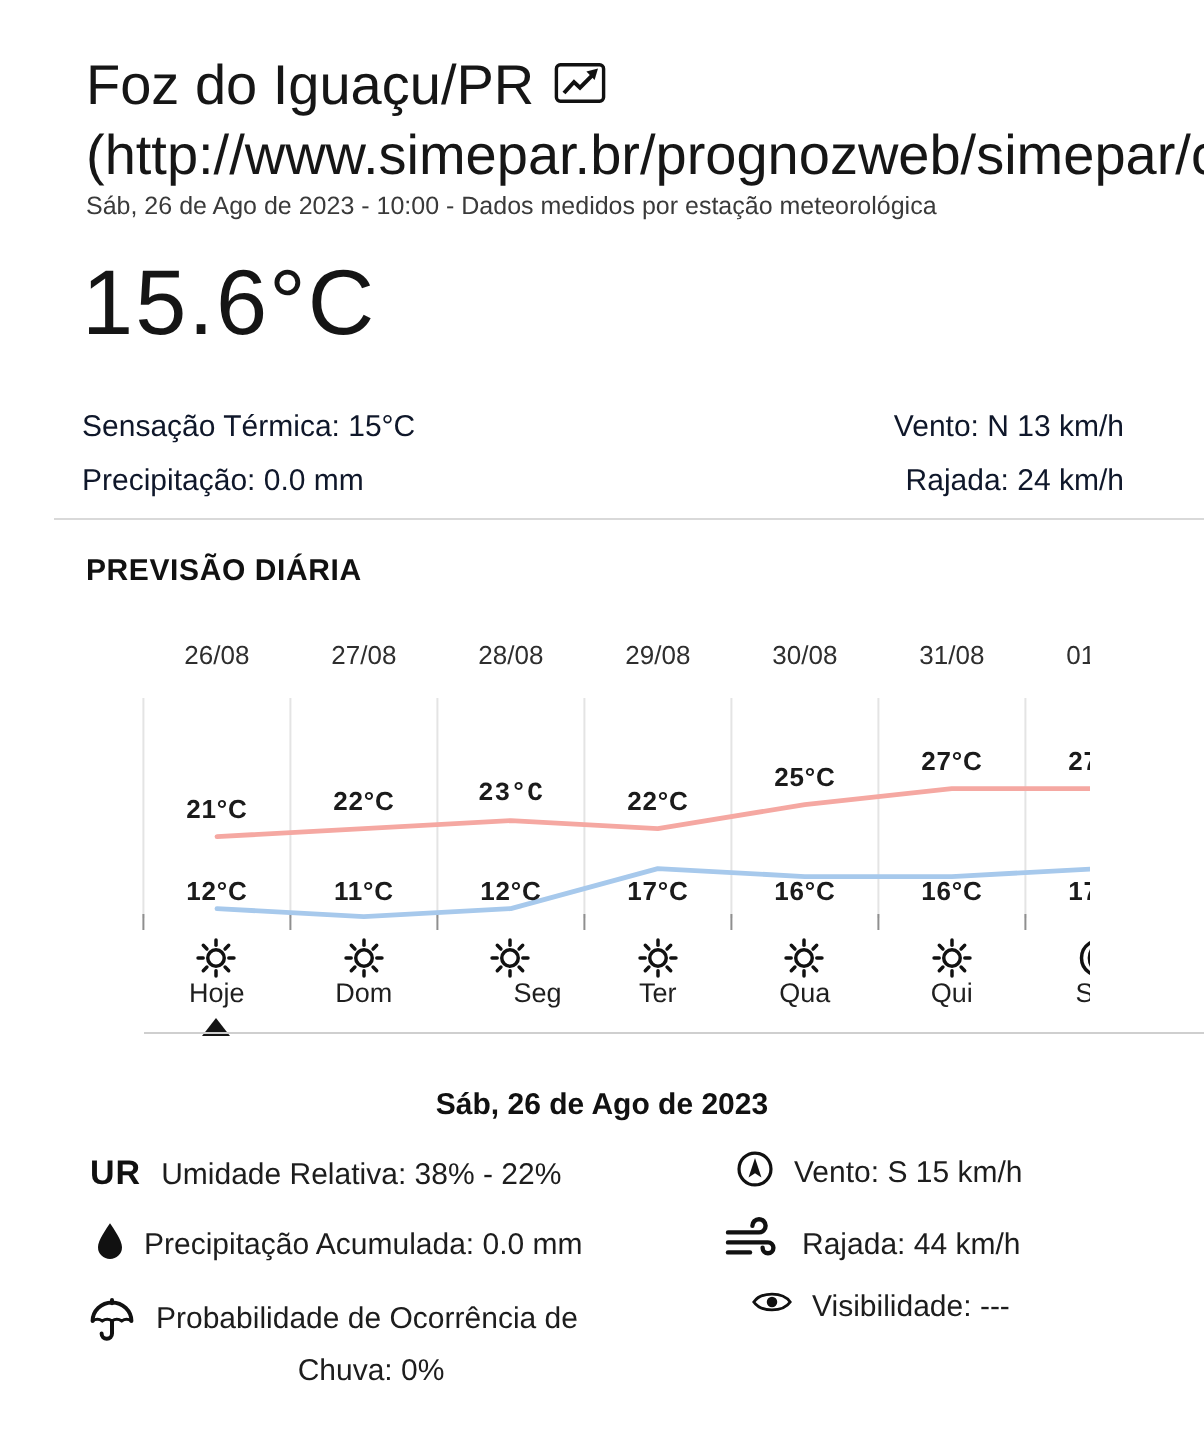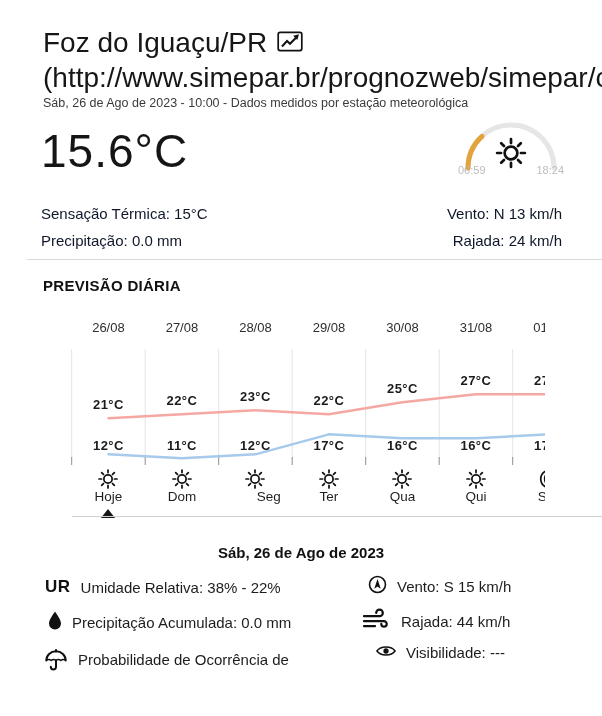--- a/index.html
+++ b/index.html
@@ -74,29 +74,20 @@
         <polyline points="5,15.5 10,10 13,12.8 19.5,6.3" fill="none" stroke="#111" stroke-width="2"></polyline>
         <polygon points="22,3.2 16.2,4.8 20.3,9" fill="#111"></polygon>
       </svg>
     </span>
   </div>
   <div class="abs url-line">(http://www.simepar.br/prognozweb/simepar/c</div>
   <div class="abs subtitle">Sáb, 26 de Ago de 2023 - 10:00 - Dados medidos por estação meteorológica</div>
 
   <div class="abs big-temp">15.6°C</div>
 
-  <div class="abs sun-widget">
-    <svg width="106" height="55" viewBox="0 0 106 55">
-      <path d="M10,50 A43,43 0 0 1 96,50" fill="none" stroke="#e6e6e6" stroke-width="5" stroke-linecap="round"></path>
-      <path d="M10,50 A43,43 0 0 1 24,18.3" fill="none" stroke="#e2a33b" stroke-width="5" stroke-linecap="round"></path>
-      <use href="#icon-sun" xlink:href="#icon-sun" x="36" y="18" width="34" height="34"></use>
-    </svg>
-    <div class="sun-time rise">06:59</div>
-    <div class="sun-time set">18:24</div>
-  </div>
 
   <div class="abs cond cond-l row1">Sensação Térmica: 15°C</div>
   <div class="abs cond cond-l row2">Precipitação: 0.0 mm</div>
   <div class="abs cond cond-r row1">Vento: N 13 km/h</div>
   <div class="abs cond cond-r row2">Rajada: 24 km/h</div>
 
   <div class="abs divider div1"></div>
 
   <div class="abs section-title">PREVISÃO DIÁRIA</div>
 
@@ -129,21 +120,21 @@
         </svg></div>
       <div class="f-day" style="left: 31.7px; top: 177px; width: 73.5px;">Hoje</div>
       <div class="f-date" style="left: 105.2px; top: 8px; width: 73.5px;">27/08</div>
       <div class="f-temp" style="left: 105.2px; top: 81.3px; width: 73.5px;">22°C</div>
       <div class="f-temp" style="left: 105.2px; top: 126px; width: 73.5px;">11°C</div>
       <div class="f-icon" style="left: 130.95px; top: 156px;"><svg viewBox="0 0 24 24" width="22" height="22">
           <use href="#icon-sun" xlink:href="#icon-sun"></use>
         </svg></div>
       <div class="f-day" style="left: 105.2px; top: 177px; width: 73.5px;">Dom</div>
       <div class="f-date" style="left: 178.7px; top: 8px; width: 73.5px;">28/08</div>
-      <div class="f-temp" style="left: 178.7px; top: 77.3px; width: 73.5px;">23°C</div>
+      <div class="f-temp" style="left: 178.7px; top: 77.3px; width: 73.5px; font-family: Liberation Mono, monospace;">23°C</div>
       <div class="f-temp" style="left: 178.7px; top: 126px; width: 73.5px;">12°C</div>
       <div class="f-icon" style="left: 204.45px; top: 156px;"><svg viewBox="0 0 24 24" width="22" height="22">
           <use href="#icon-sun" xlink:href="#icon-sun"></use>
         </svg></div>
       <div class="f-day" style="left: 192px; top: 177px; width: 73.5px;">Seg</div>
       <div class="f-date" style="left: 252.2px; top: 8px; width: 73.5px;">29/08</div>
       <div class="f-temp" style="left: 252.2px; top: 81.3px; width: 73.5px;">22°C</div>
       <div class="f-temp" style="left: 252.2px; top: 126px; width: 73.5px;">17°C</div>
       <div class="f-icon" style="left: 277.95px; top: 156px;"><svg viewBox="0 0 24 24" width="22" height="22">
           <use href="#icon-sun" xlink:href="#icon-sun"></use>
@@ -195,20 +186,21 @@
     <span style="margin-top:2px;">
       <svg width="24" height="23" viewBox="0 0 24 23">
         <path class="ln" d="M2.3,11.5 A9.7,9.3 0 0 1 21.7,11.5"></path>
         <path d="M2.3,11.5 Q4.7,9.7 7.15,11.5 Q9.6,9.7 12,11.5 Q14.4,9.7 16.85,11.5 Q19.3,9.7 21.7,11.5" fill="none" stroke="#111" stroke-width="1.5"></path>
         <path class="ln" d="M12,2.6 V1"></path>
         <path class="ln" d="M12,11.5 V17.8 A2.6,2.6 0 0 1 6.8,17.8"></path>
       </svg>
     </span>
     <span class="prob-lines">
       <span style="display:block">Probabilidade de Ocorrência de</span>
+      <span class="prob-l2" style="display:block">Chuva: 0%</span>
     </span>
   </div>
 
   <div class="abs drow" style="left:368px;top:575px;">
     <span>
       <svg width="19" height="19" viewBox="0 0 20 20">
         <circle cx="10" cy="10" r="8.4" fill="none" stroke="#111" stroke-width="1.7"></circle>
         <path d="M10,4.2 L13.4,14.5 L10,12.2 L6.6,14.5 Z" fill="#111"></path>
       </svg>
     </span>

